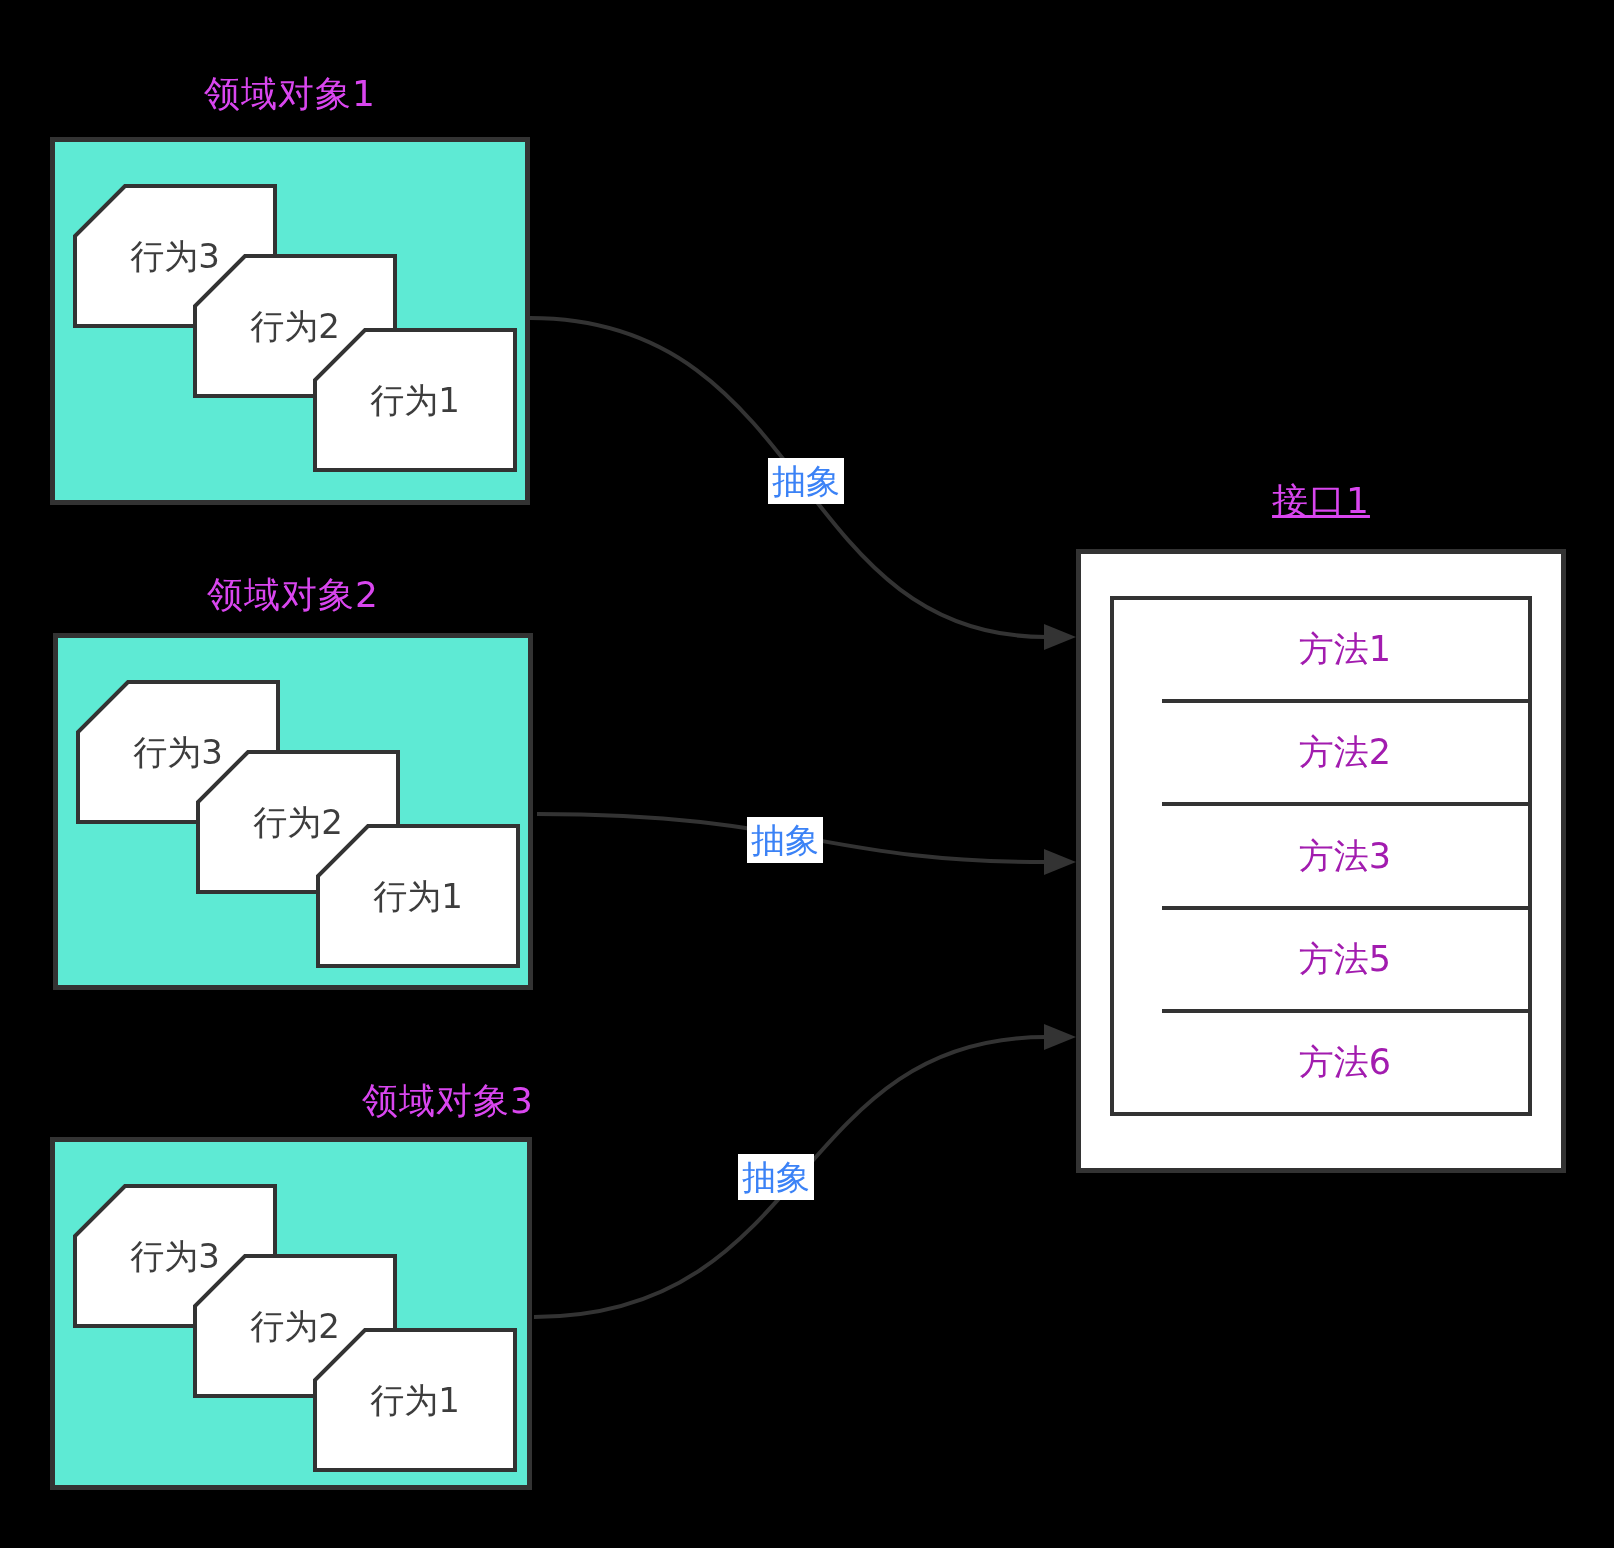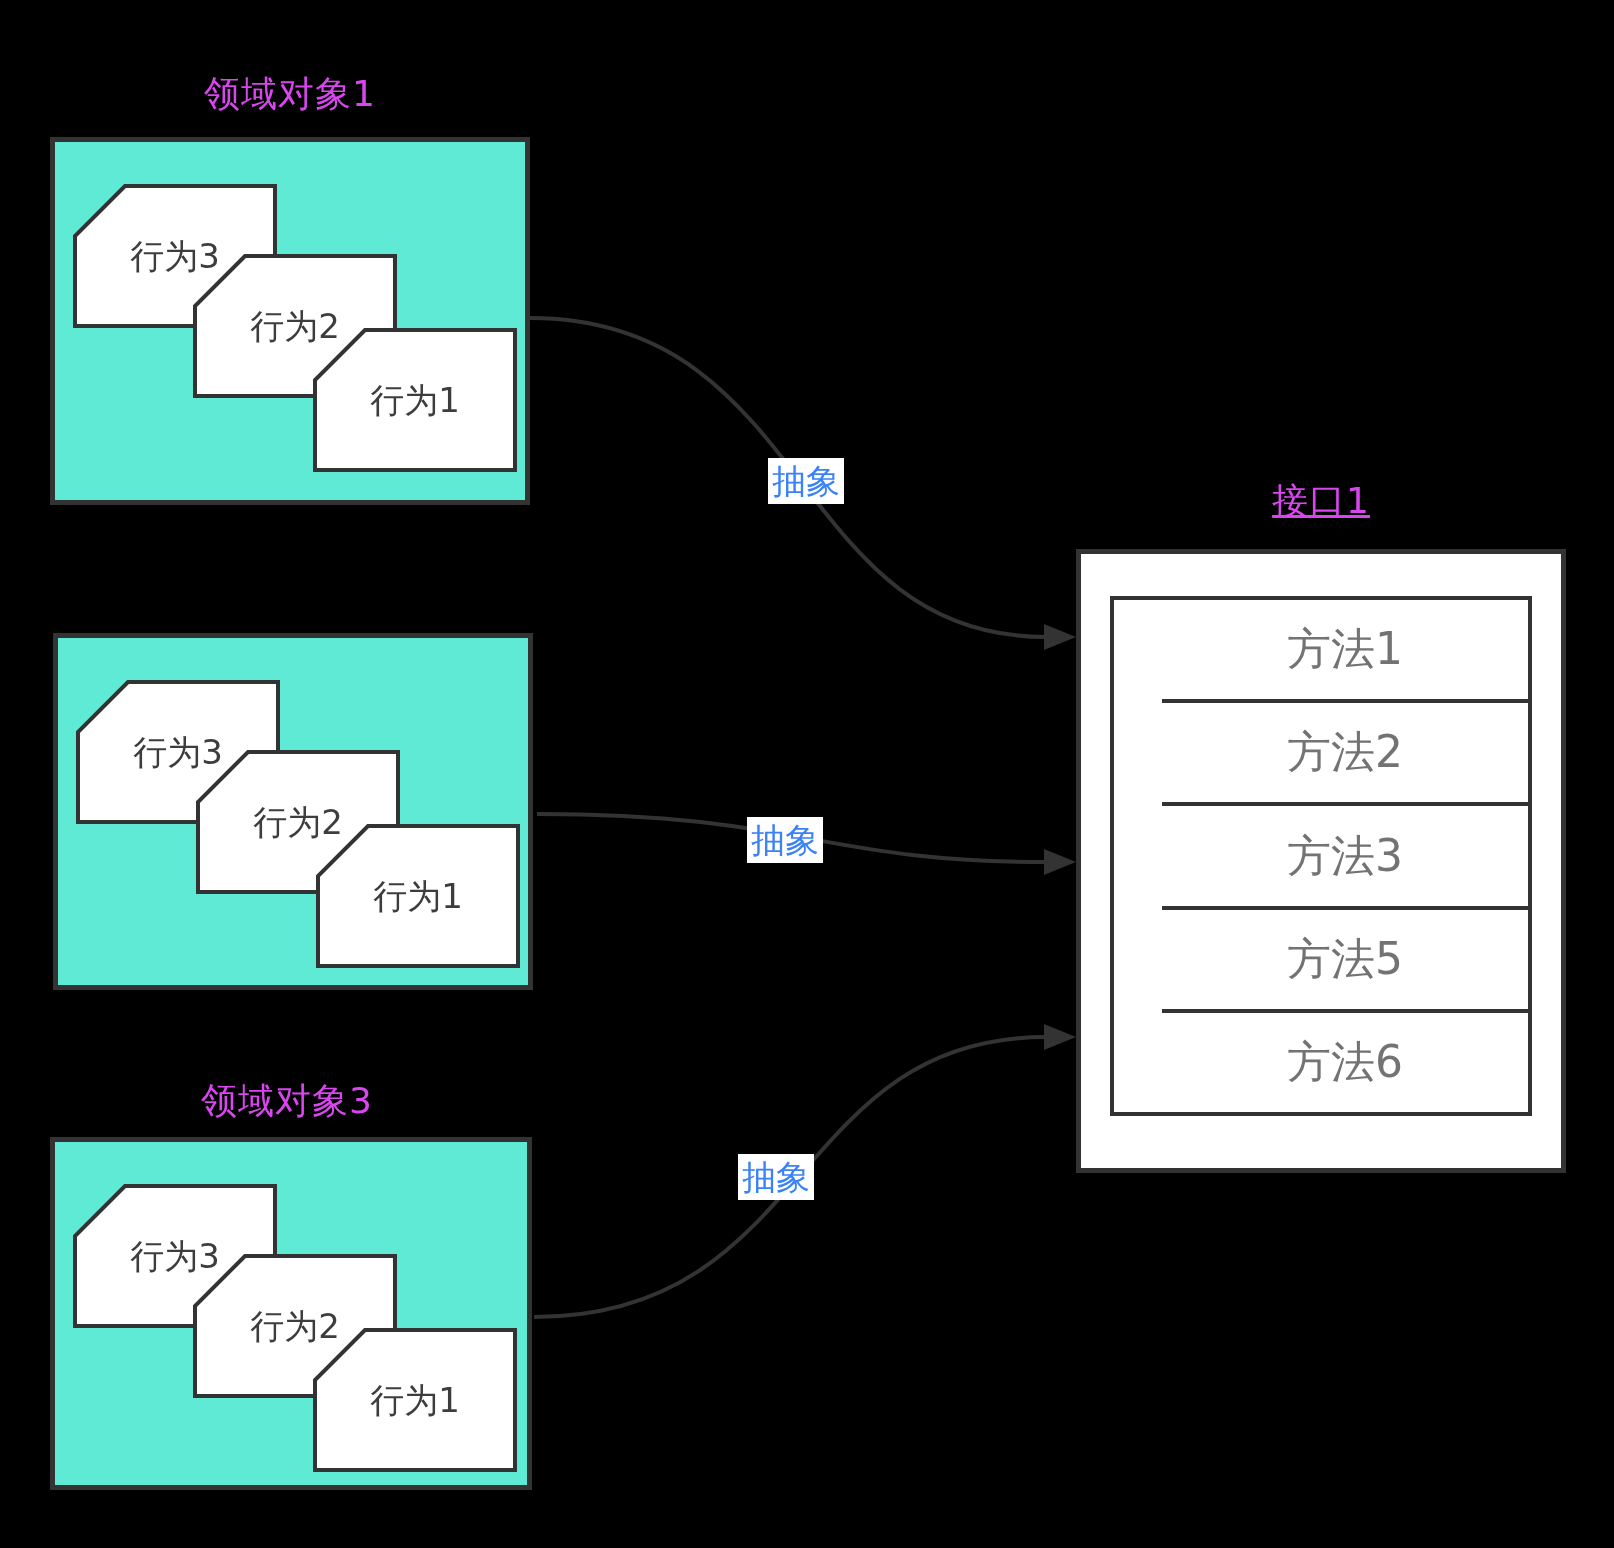--- a/index.html
+++ b/index.html
@@ -48,22 +48,22 @@
     box-sizing:border-box;
     border:4px solid #333;
     display:flex;
     flex-direction:column;
   }
   .method-row{
     flex:1;
     display:flex;
     align-items:center;
     justify-content:center;
-    font-size:44px;
-    color:#737373;
+    font-size:35px;
+    color:#a21caf;
     background:#fff;
     border-bottom:4px solid #333;
     margin-left:48px;
   }
   .method-row:last-child{border-bottom:none;}
   .arrow-layer{
     position:absolute;left:0;top:0;
     width:1614px;height:1548px;
     pointer-events:none;
   }
@@ -90,32 +90,33 @@
     <svg width="470" height="340" viewBox="0 0 470 340">
       <polygon class="shape" points="70,44 220,44 220,184 20,184 20,94"></polygon>
       <text class="shape-label" x="120" y="126">行为3</text>
       <polygon class="shape" points="190,114 340,114 340,254 140,254 140,164"></polygon>
       <text class="shape-label" x="240" y="196">行为2</text>
       <polygon class="shape" points="310,188 460,188 460,328 260,328 260,238"></polygon>
       <text class="shape-label" x="360" y="270">行为1</text>
     </svg>
   </div>
 
+  <div class="title" style="left:53px;top:574px;width:480px;">领域对象2</div>
   <div class="dbox" style="left:53px;top:633px;width:480px;height:357px;">
     <svg width="470" height="340" viewBox="0 0 470 340">
       <polygon class="shape" points="70,44 220,44 220,184 20,184 20,94"></polygon>
       <text class="shape-label" x="120" y="126">行为3</text>
       <polygon class="shape" points="190,114 340,114 340,254 140,254 140,164"></polygon>
       <text class="shape-label" x="240" y="196">行为2</text>
       <polygon class="shape" points="310,188 460,188 460,328 260,328 260,238"></polygon>
       <text class="shape-label" x="360" y="270">行为1</text>
     </svg>
   </div>
 
-  <div class="title" style="left:46px;top:1080px;width:482px;">领域对象3</div>
+  <div class="title" style="left:52px;top:1080px;width:482px;text-align:right;">领域对象3</div>
   <div class="dbox" style="left:50px;top:1137px;width:482px;height:353px;">
     <svg width="470" height="340" viewBox="0 0 470 340">
       <polygon class="shape" points="70,44 220,44 220,184 20,184 20,94"></polygon>
       <text class="shape-label" x="120" y="126">行为3</text>
       <polygon class="shape" points="190,114 340,114 340,254 140,254 140,164"></polygon>
       <text class="shape-label" x="240" y="196">行为2</text>
       <polygon class="shape" points="310,188 460,188 460,328 260,328 260,238"></polygon>
       <text class="shape-label" x="360" y="270">行为1</text>
     </svg>
   </div>

